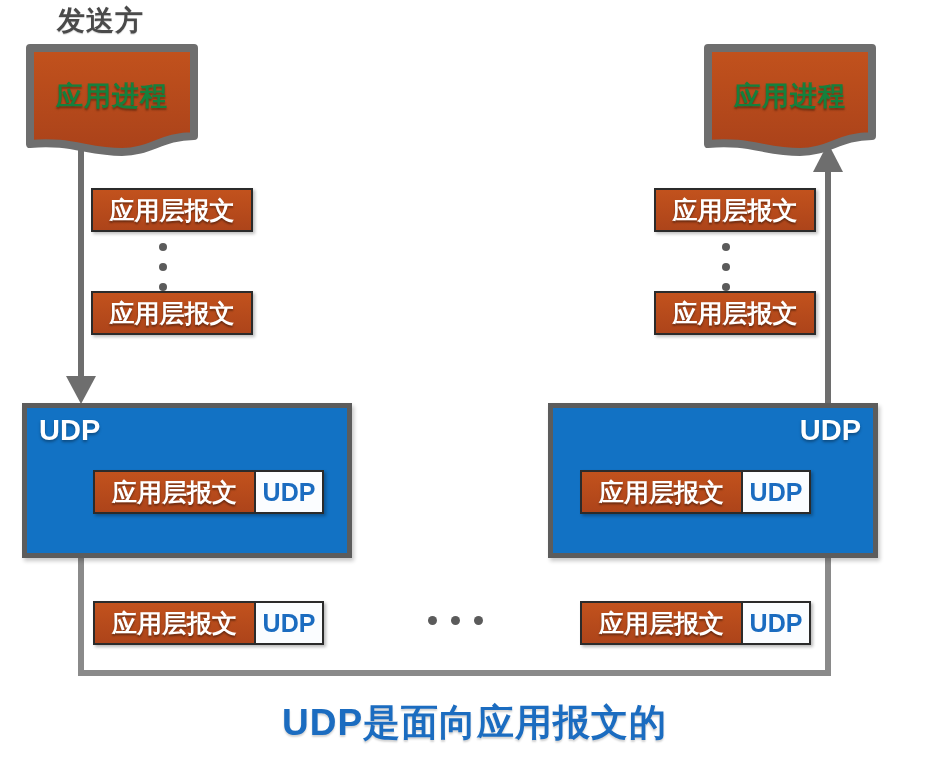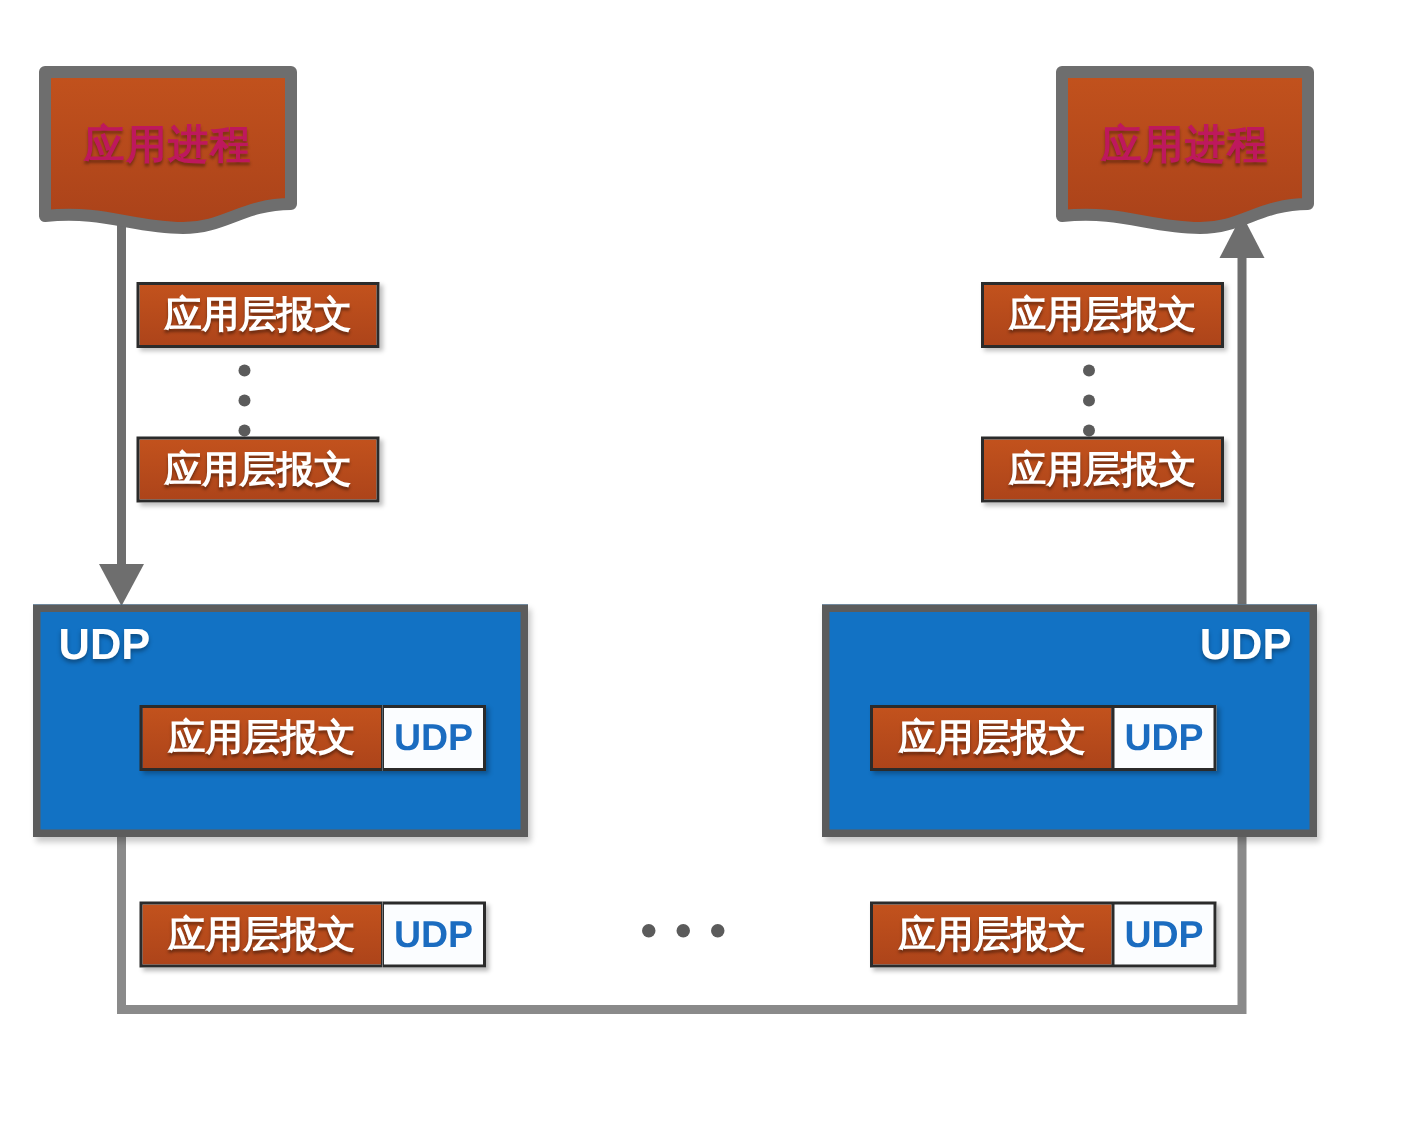--- a/index.html
+++ b/index.html
@@ -38,21 +38,21 @@
     height: 116px;
   }
   .banner svg { position: absolute; left: 0; top: 0; overflow: visible; }
   .banner-label {
     position: absolute;
     left: 0; right: 0;
     top: 38px;
     text-align: center;
     font-size: 27px;
     font-weight: bold;
-    color: #be185d;
+    color: #15803d;
     letter-spacing: 1px;
     text-shadow: 0 2px 2px rgba(0,0,0,0.35);
     pointer-events: none;
   }
   #banner-sender   { left: 22px;  top: 40px; }
   #banner-receiver { left: 700px; top: 40px; }
 
   
   .msg-box {
     position: absolute;
@@ -203,20 +203,21 @@
     <g>
       <line x1="828" y1="403" x2="828" y2="160" stroke="#6e6e6e" stroke-width="6"></line>
       <polygon points="828,143 813,172 843,172" fill="#6e6e6e"></polygon>
     </g>
 
     <g>
       <path d="M 81 558 L 81 673 L 828 673 L 828 558" fill="none" stroke="#8a8a8a" stroke-width="6"></path>
     </g>
   </svg>
 
+  <div id="heading-sender" class="col-heading">发送方</div>
 
 
   <div id="banner-sender" class="banner">
     <svg width="180" height="116" viewBox="0 0 180 116">
       <defs>
         <linearGradient id="gradSender" x1="0" y1="0" x2="0" y2="1">
           <stop offset="0%" stop-color="#c2521d"></stop>
           <stop offset="100%" stop-color="#aa421a"></stop>
         </linearGradient>
       </defs>
@@ -289,14 +290,15 @@
     <i></i>
     <i></i>
     <i></i>
   </div>
 
   <div id="datagram-out-receiver" class="datagram">
     <div class="dg-payload">应用层报文</div>
     <div class="dg-header">UDP</div>
   </div>
 
+  <div id="caption">UDP是面向应用报文的</div>
 
 </div>
 
 </body></html>

